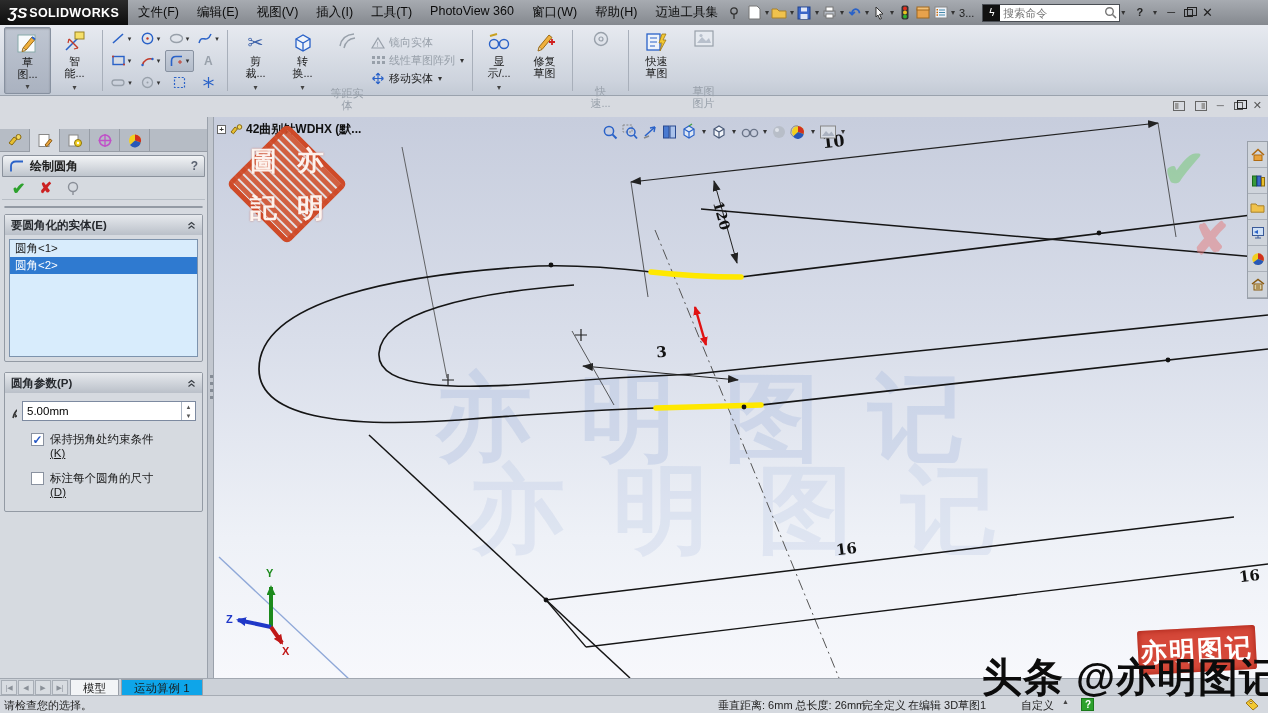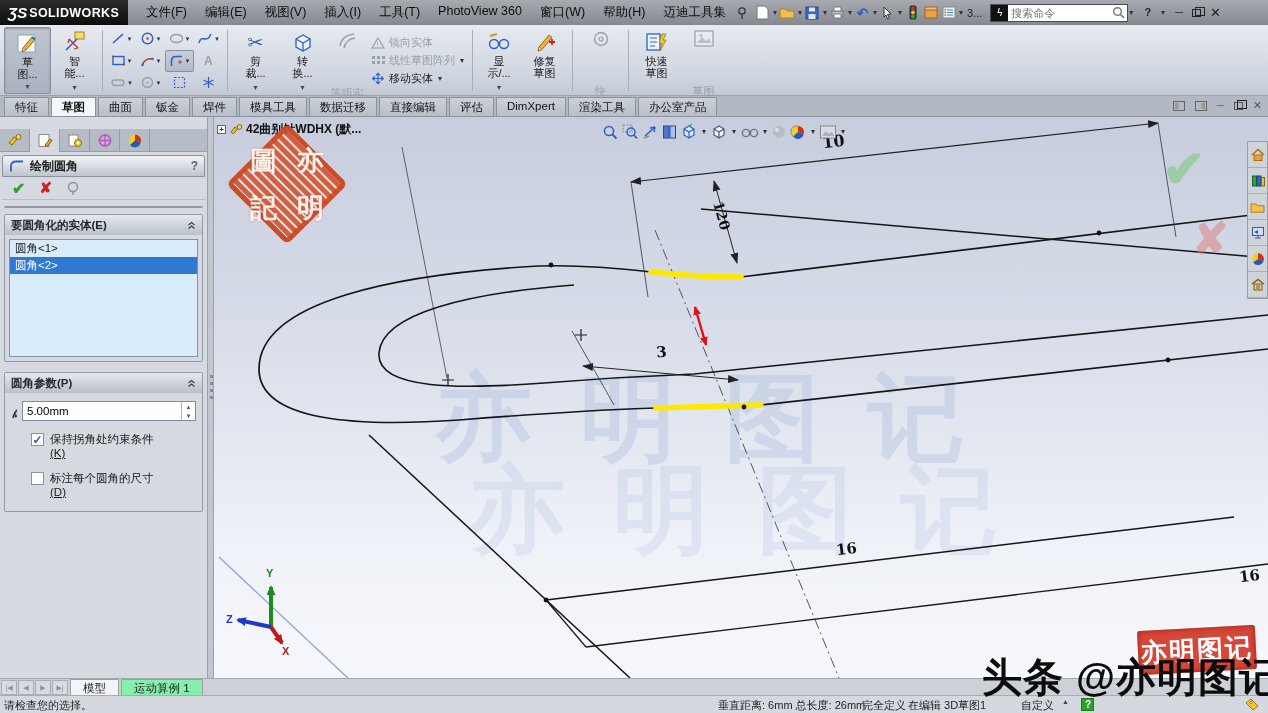--- a/index.html
+++ b/index.html
@@ -7,21 +7,21 @@
   body { font-family:"Liberation Sans", sans-serif; font-size:12px; color:#1a1a1a; }
   .app { position:relative; width:1268px; height:713px; background:#d7dae0; overflow:hidden; }
 
   
   .titlebar { position:absolute; left:0; top:0; width:1268px; height:25px;
     background:linear-gradient(#a7abb1,#85898f); display:flex; align-items:center; }
   .logo { height:25px; width:128px; background:linear-gradient(#2b2b2b,#0d0d0d); color:#fff;
     display:flex; align-items:center; padding-left:8px; gap:2px; flex:none; }
   .logo-mark { font-style:italic; font-weight:bold; font-size:15px; }
   .logo-text { font-weight:bold; font-size:12.5px; letter-spacing:.4px; }
-  .menus { display:flex; gap:2px; margin-left:10px; }
+  .menus { display:flex; gap:2px; margin-left:2px; }
   .menu-item { padding:3px 8px; font-size:12.5px; color:#0b0b0b; white-space:nowrap; }
   .qat { display:flex; align-items:center; gap:1px; margin-left:6px; }
   .qat .ic { width:17px; height:17px; display:flex; align-items:center; justify-content:center; }
   .caret { font-size:8px; color:#333; margin:0 1px; }
   .searchbox { display:flex; align-items:center; background:#fff; border:1px solid #4a4e54;
     height:18px; width:138px; margin-left:8px; }
   .sw-search-badge { width:17px; height:16px; background:#111; color:#fff; font-size:10px;
     display:flex; align-items:center; justify-content:center; flex:none; }
   .searchbox input { border:none; outline:none; flex:1; min-width:0; font-size:11px; color:#555;
     padding:0 3px; font-family:"Liberation Sans",sans-serif; background:transparent; }
@@ -124,21 +124,21 @@
     box-shadow:inset 0 0 6px rgba(150,20,10,.8); }
   .byline { position:absolute; left:982px; top:650px; font-size:40px; font-weight:bold; color:#0c0c0c;
     letter-spacing:1px; z-index:50; white-space:nowrap; font-family:"Liberation Sans",sans-serif; }
 
   
   .bottombar { position:absolute; left:0; top:678px; width:1268px; height:17px; background:#ccd1d8;
     border-top:1px solid #a2a8b1; display:flex; align-items:flex-end; }
   .navbtn { width:16px; height:15px; background:#d8dce1; border:1px solid #a8aeb6; color:#8a9098;
     font-size:7px; display:flex; align-items:center; justify-content:center; margin-left:1px; }
   .mtab { height:16px; padding:1px 12px 0; font-size:11.5px; border:1px solid #9aa0a9; border-bottom:none;
-    background:#86efac; margin-left:2px; white-space:nowrap; }
+    background:#0ea5e9; margin-left:2px; white-space:nowrap; }
   .mtab.active { background:#f2f4f6; }
   .statusbar { position:absolute; left:0; top:695px; width:1268px; height:18px; background:#d5d9df;
     border-top:1px solid #a6acb4; font-size:11px; color:#222; }
   .statusbar .s { position:absolute; top:2px; white-space:nowrap; }
   svg { display:block; }
 </style>
 </head>
 <body>
 
 <div class="app">
@@ -461,34 +461,20 @@
           <svg width="22" height="20">
             <rect x="2" y="2" width="18" height="15" fill="#e6eaf0" stroke="#98a0aa" stroke-width="1.2"></rect>
             <path d="M4,14 l5,-6 4,4 3,-3 2,5 z" fill="#b8c0cc"></path>
             <circle cx="8" cy="6.5" r="1.6" fill="#b8c0cc"></circle>
           </svg>
         </span>
       <span class="bcap grayed">草图图片</span>
     </div>
   </div>
 
-  <div class="tabrow">
-    <span class="rtab">特征</span>
-    <span class="rtab active">草图</span>
-    <span class="rtab">曲面</span>
-    <span class="rtab">钣金</span>
-    <span class="rtab">焊件</span>
-    <span class="rtab">模具工具</span>
-    <span class="rtab">数据迁移</span>
-    <span class="rtab">直接编辑</span>
-    <span class="rtab">评估</span>
-    <span class="rtab">DimXpert</span>
-    <span class="rtab">渲染工具</span>
-    <span class="rtab">办公室产品</span>
-  </div>
   <div class="docwin">
     <span>
         <svg width="12" height="10">
           <rect x="0.5" y="0.5" width="11" height="9" fill="none" stroke="#666"></rect>
           <rect x="2" y="2" width="3.5" height="6" fill="#999"></rect>
         </svg>
       </span>
     <span>
         <svg width="12" height="10">
           <rect x="0.5" y="0.5" width="11" height="9" fill="none" stroke="#666"></rect>

